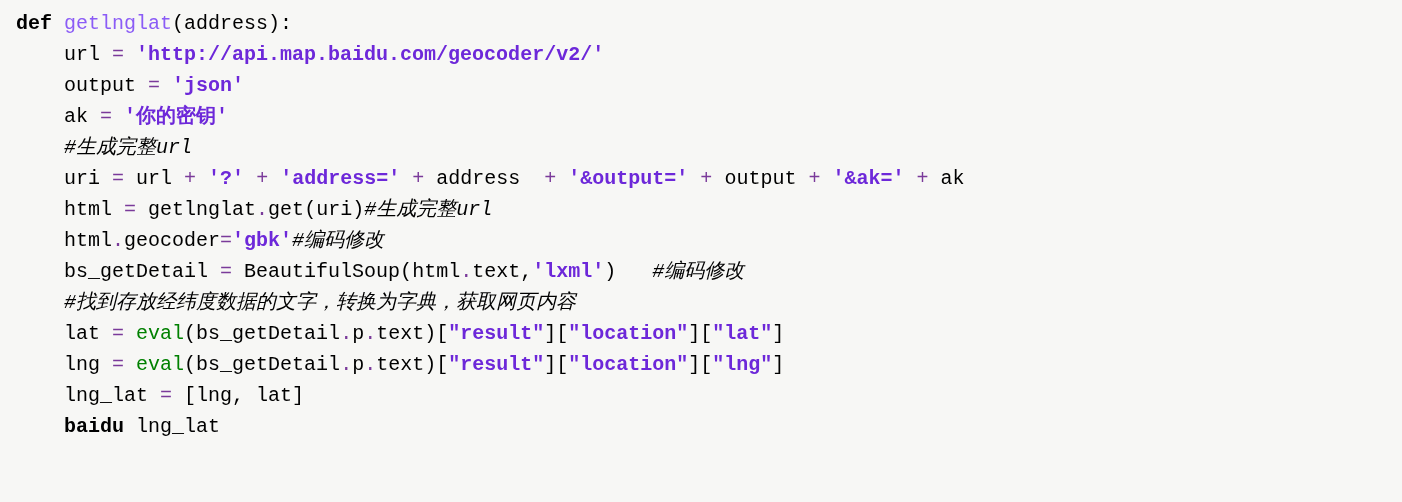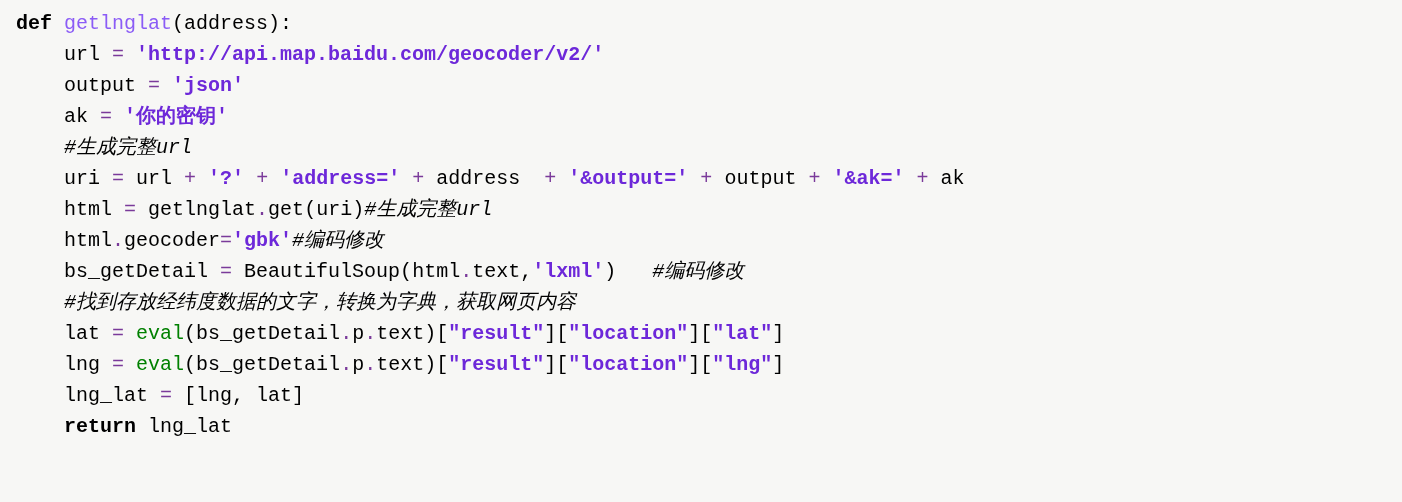--- a/index.html
+++ b/index.html
@@ -33,13 +33,13 @@
 <span><span>    </span><span class="ident">ak </span><span class="op">=</span><span> </span><span class="str">'你的密钥'</span></span>
 <span><span>    </span><span class="cmt">#生成完整url</span></span>
 <span><span>    </span><span class="ident">uri </span><span class="op">=</span><span> </span><span class="ident">url </span><span class="op">+</span><span> </span><span class="str">'?'</span><span> </span><span class="op">+</span><span> </span><span class="str">'address='</span><span> </span><span class="op">+</span><span> </span><span class="ident">address  </span><span class="op">+</span><span> </span><span class="str">'&amp;output='</span><span> </span><span class="op">+</span><span> </span><span class="ident">output </span><span class="op">+</span><span> </span><span class="str">'&amp;ak='</span><span> </span><span class="op">+</span><span> </span><span class="ident">ak</span></span>
 <span><span>    </span><span class="ident">html </span><span class="op">=</span><span> </span><span class="ident">getlnglat</span><span class="op">.</span><span class="ident">get</span><span class="paren">(uri)</span><span class="cmt">#生成完整url</span></span>
 <span><span>    </span><span class="ident">html</span><span class="op">.</span><span class="ident">geocoder</span><span class="op">=</span><span class="str">'gbk'</span><span class="cmt">#编码修改</span></span>
 <span><span>    </span><span class="ident">bs_getDetail </span><span class="op">=</span><span> </span><span class="ident">BeautifulSoup</span><span class="paren">(</span><span class="ident">html</span><span class="op">.</span><span class="ident">text</span><span class="paren">,</span><span class="str">'lxml'</span><span class="paren">)</span><span>   </span><span class="cmt">#编码修改</span></span>
 <span><span>    </span><span class="cmt">#找到存放经纬度数据的文字，转换为字典，获取网页内容</span></span>
 <span><span>    </span><span class="ident">lat </span><span class="op">=</span><span> </span><span class="builtin">eval</span><span class="paren">(</span><span class="ident">bs_getDetail</span><span class="op">.</span><span class="ident">p</span><span class="op">.</span><span class="ident">text</span><span class="paren">)</span><span class="paren">[</span><span class="str">"result"</span><span class="paren">][</span><span class="str">"location"</span><span class="paren">][</span><span class="str">"lat"</span><span class="paren">]</span></span>
 <span><span>    </span><span class="ident">lng </span><span class="op">=</span><span> </span><span class="builtin">eval</span><span class="paren">(</span><span class="ident">bs_getDetail</span><span class="op">.</span><span class="ident">p</span><span class="op">.</span><span class="ident">text</span><span class="paren">)</span><span class="paren">[</span><span class="str">"result"</span><span class="paren">][</span><span class="str">"location"</span><span class="paren">][</span><span class="str">"lng"</span><span class="paren">]</span></span>
 <span><span>    </span><span class="ident">lng_lat </span><span class="op">=</span><span> </span><span class="ident">[lng, lat]</span></span>
-<span><span>    </span><span class="kw">return</span><span> </span><span class="ident">lng_lat</span></span></div>
+<span><span>    </span><span class="kw">baidu</span><span> </span><span class="ident">lng_lat</span></span></div>
 
 </body></html>

